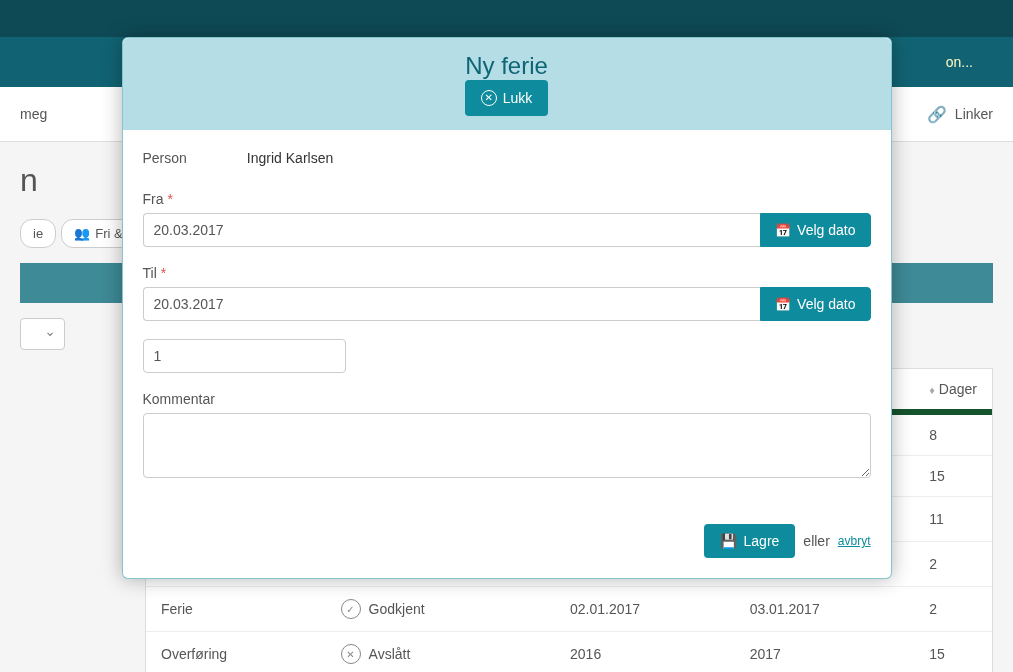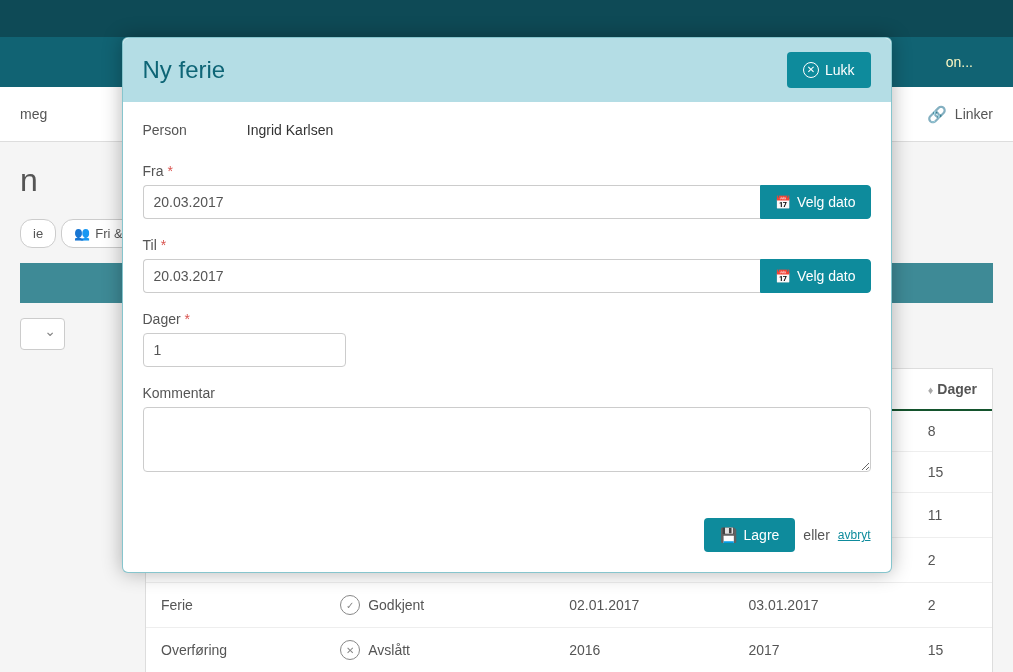--- a/index.html
+++ b/index.html
@@ -135,22 +135,22 @@
     }
     
     table {
       width: 100%;
       border-collapse: collapse;
     }
     
     th {
       text-align: right;
       padding: 12px 15px;
-      border-bottom: 2px solid #14532d;
-      font-weight: bold;
+      border-bottom: 6px solid #14532d;
+      font-weight: normal;
       color: #555;
       font-size: 14px;
     }
     
     .sort-icon {
       color: #aaa;
       margin-right: 4px;
       font-size: 11px;
     }
     
@@ -201,20 +201,21 @@
       border: 1px solid rgba(14, 139, 156, 0.5);
     }
     
     .modal-header {
       background: #b4dde5;
       padding: 14px 20px;
       border-radius: 6px 6px 0 0;
       display: flex;
       justify-content: space-between;
       align-items: center;
+      flex-direction: column;
     }
     
     .modal-title {
       font-size: 24px;
       font-weight: 300;
       color: #0e6576;
     }
     
     .close-btn {
       background: #0e8b9c;
@@ -516,24 +517,20 @@
         <div class="input-group">
           <input type="text" class="form-input" value="20.03.2017" style="">
           <button class="date-btn">
             <span class="cal-icon">📅</span>
             <span>Velg dato</span>
           </button>
         </div>
       </div>
 
       <div class="form-row">
-        <label class="form-label">
-          <span>Dager</span>
-          <span class="required"> *</span>
-        </label>
         <input type="text" class="form-input" value="1" style="">
       </div>
 
       <div class="form-row">
         <label class="form-label">Kommentar</label>
         <textarea class="form-textarea" style=""></textarea>
       </div>
 
     </div>
 

